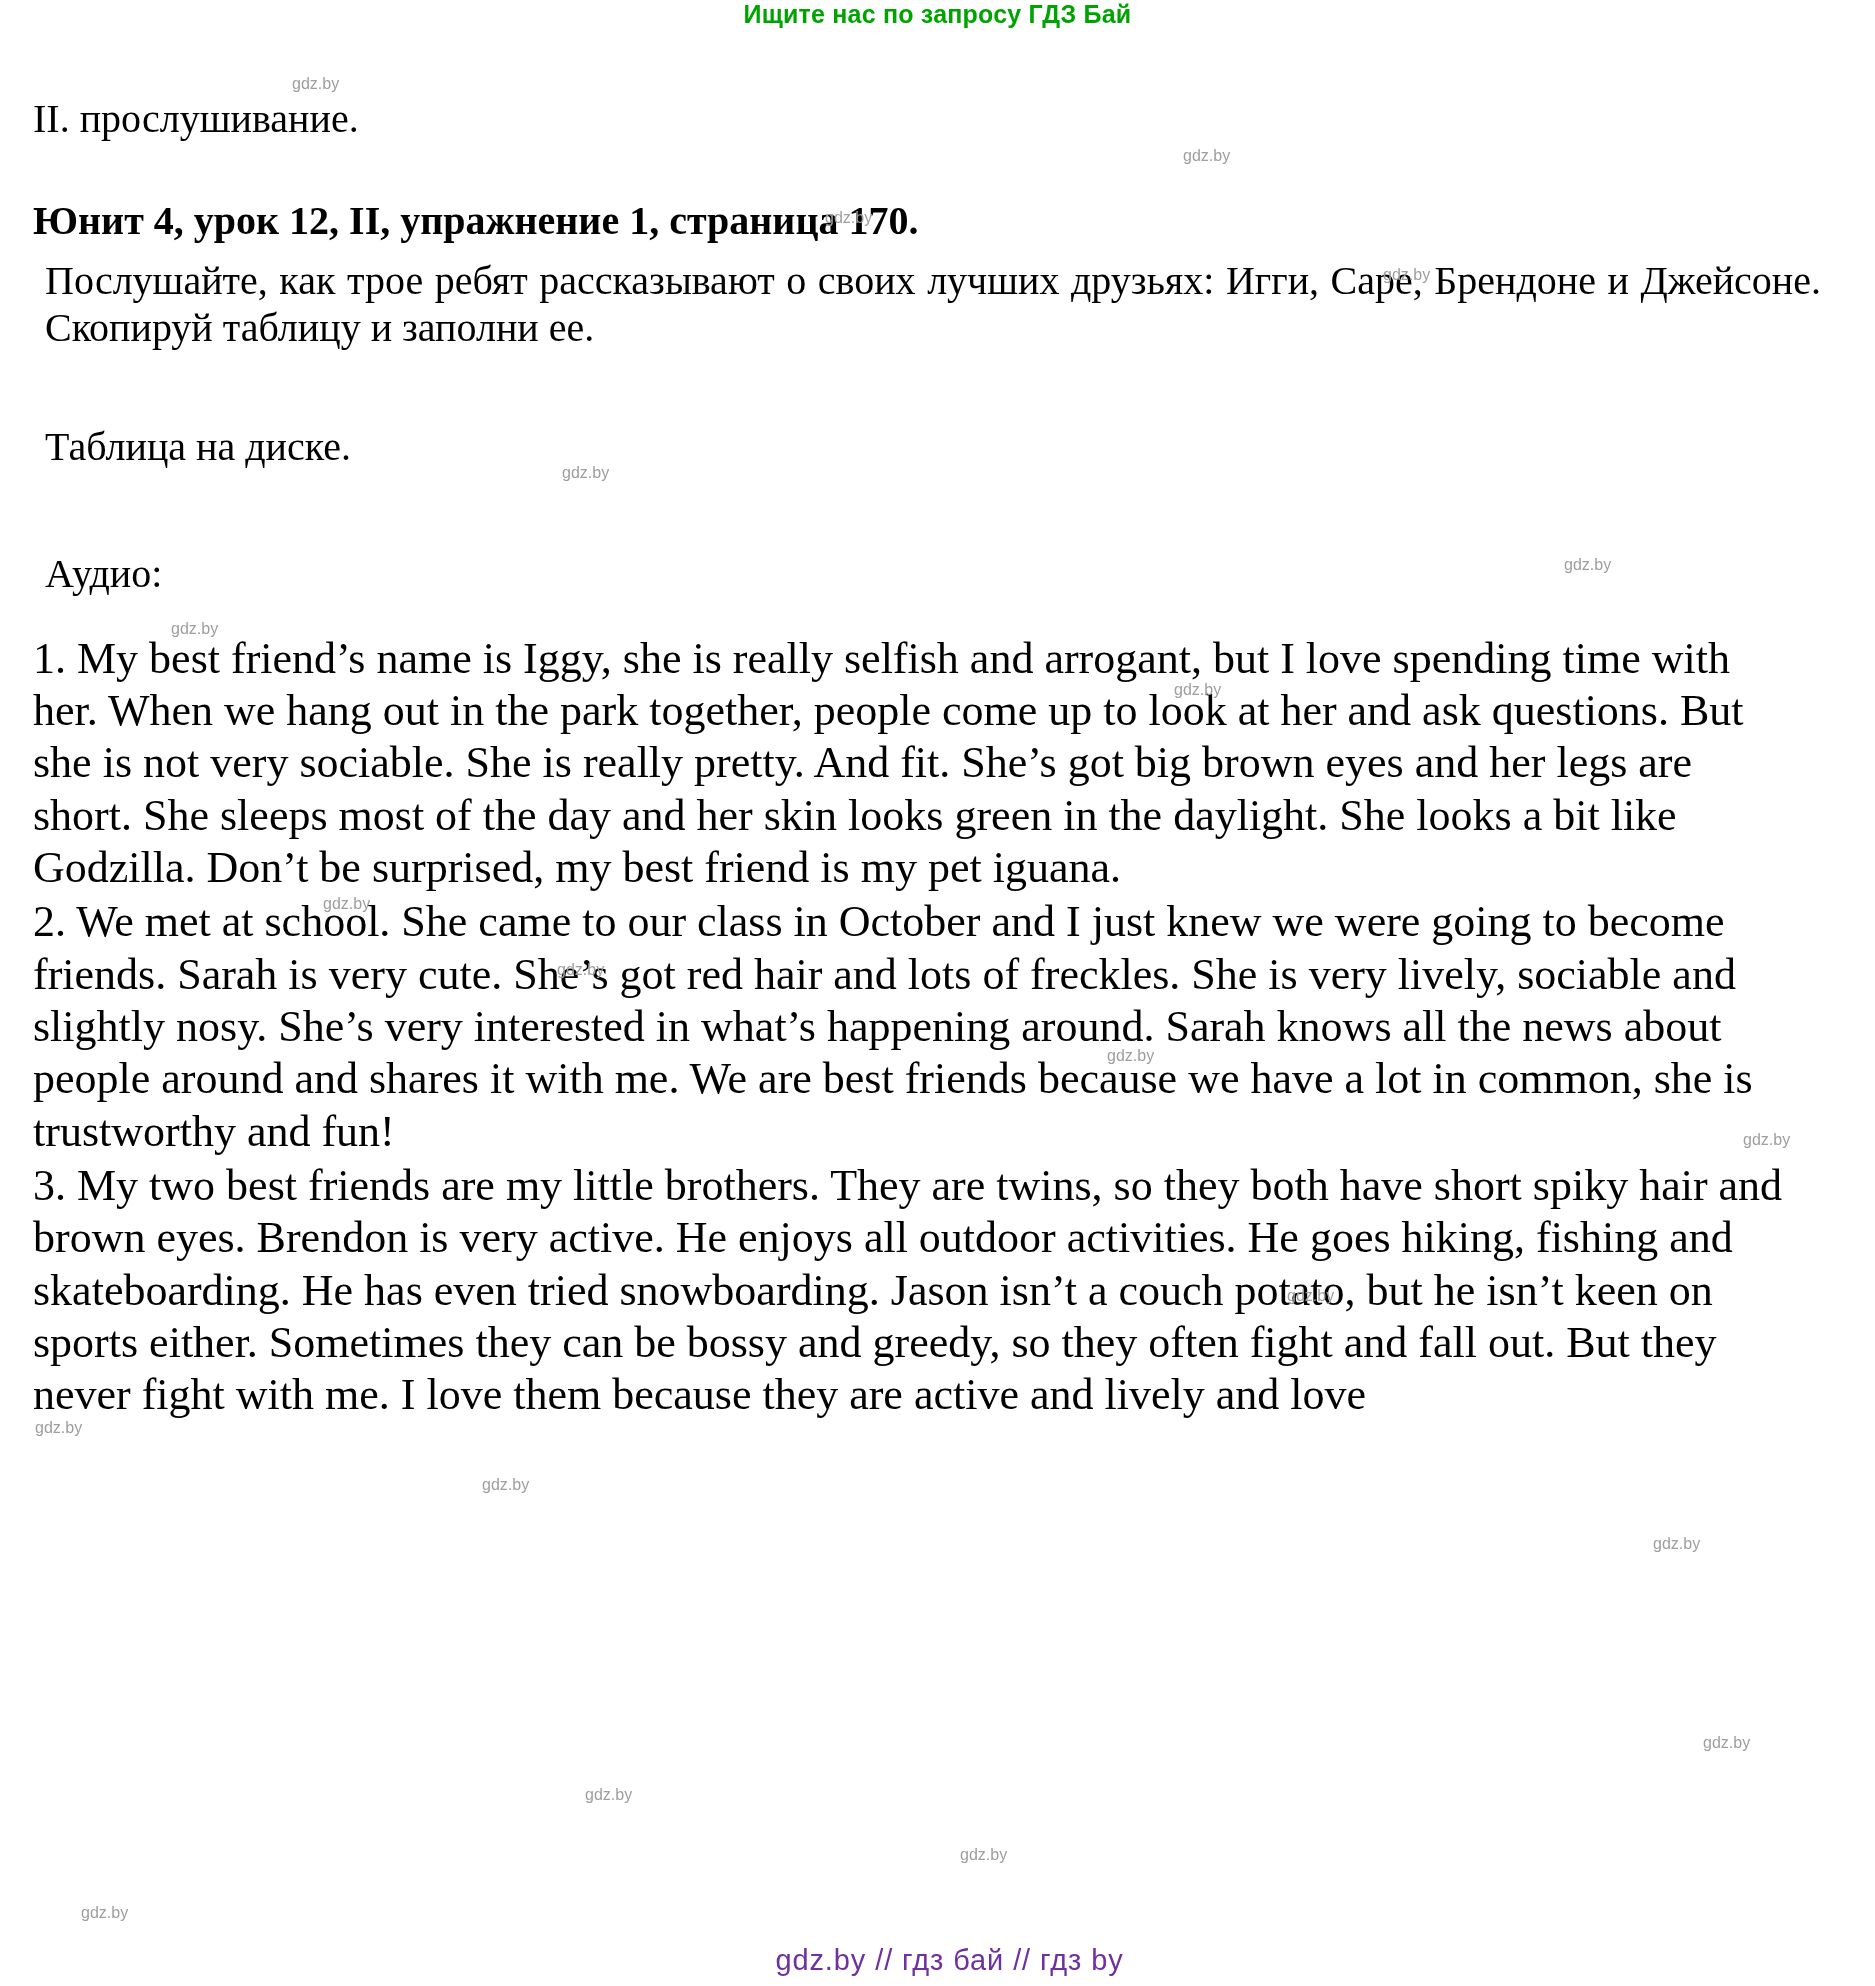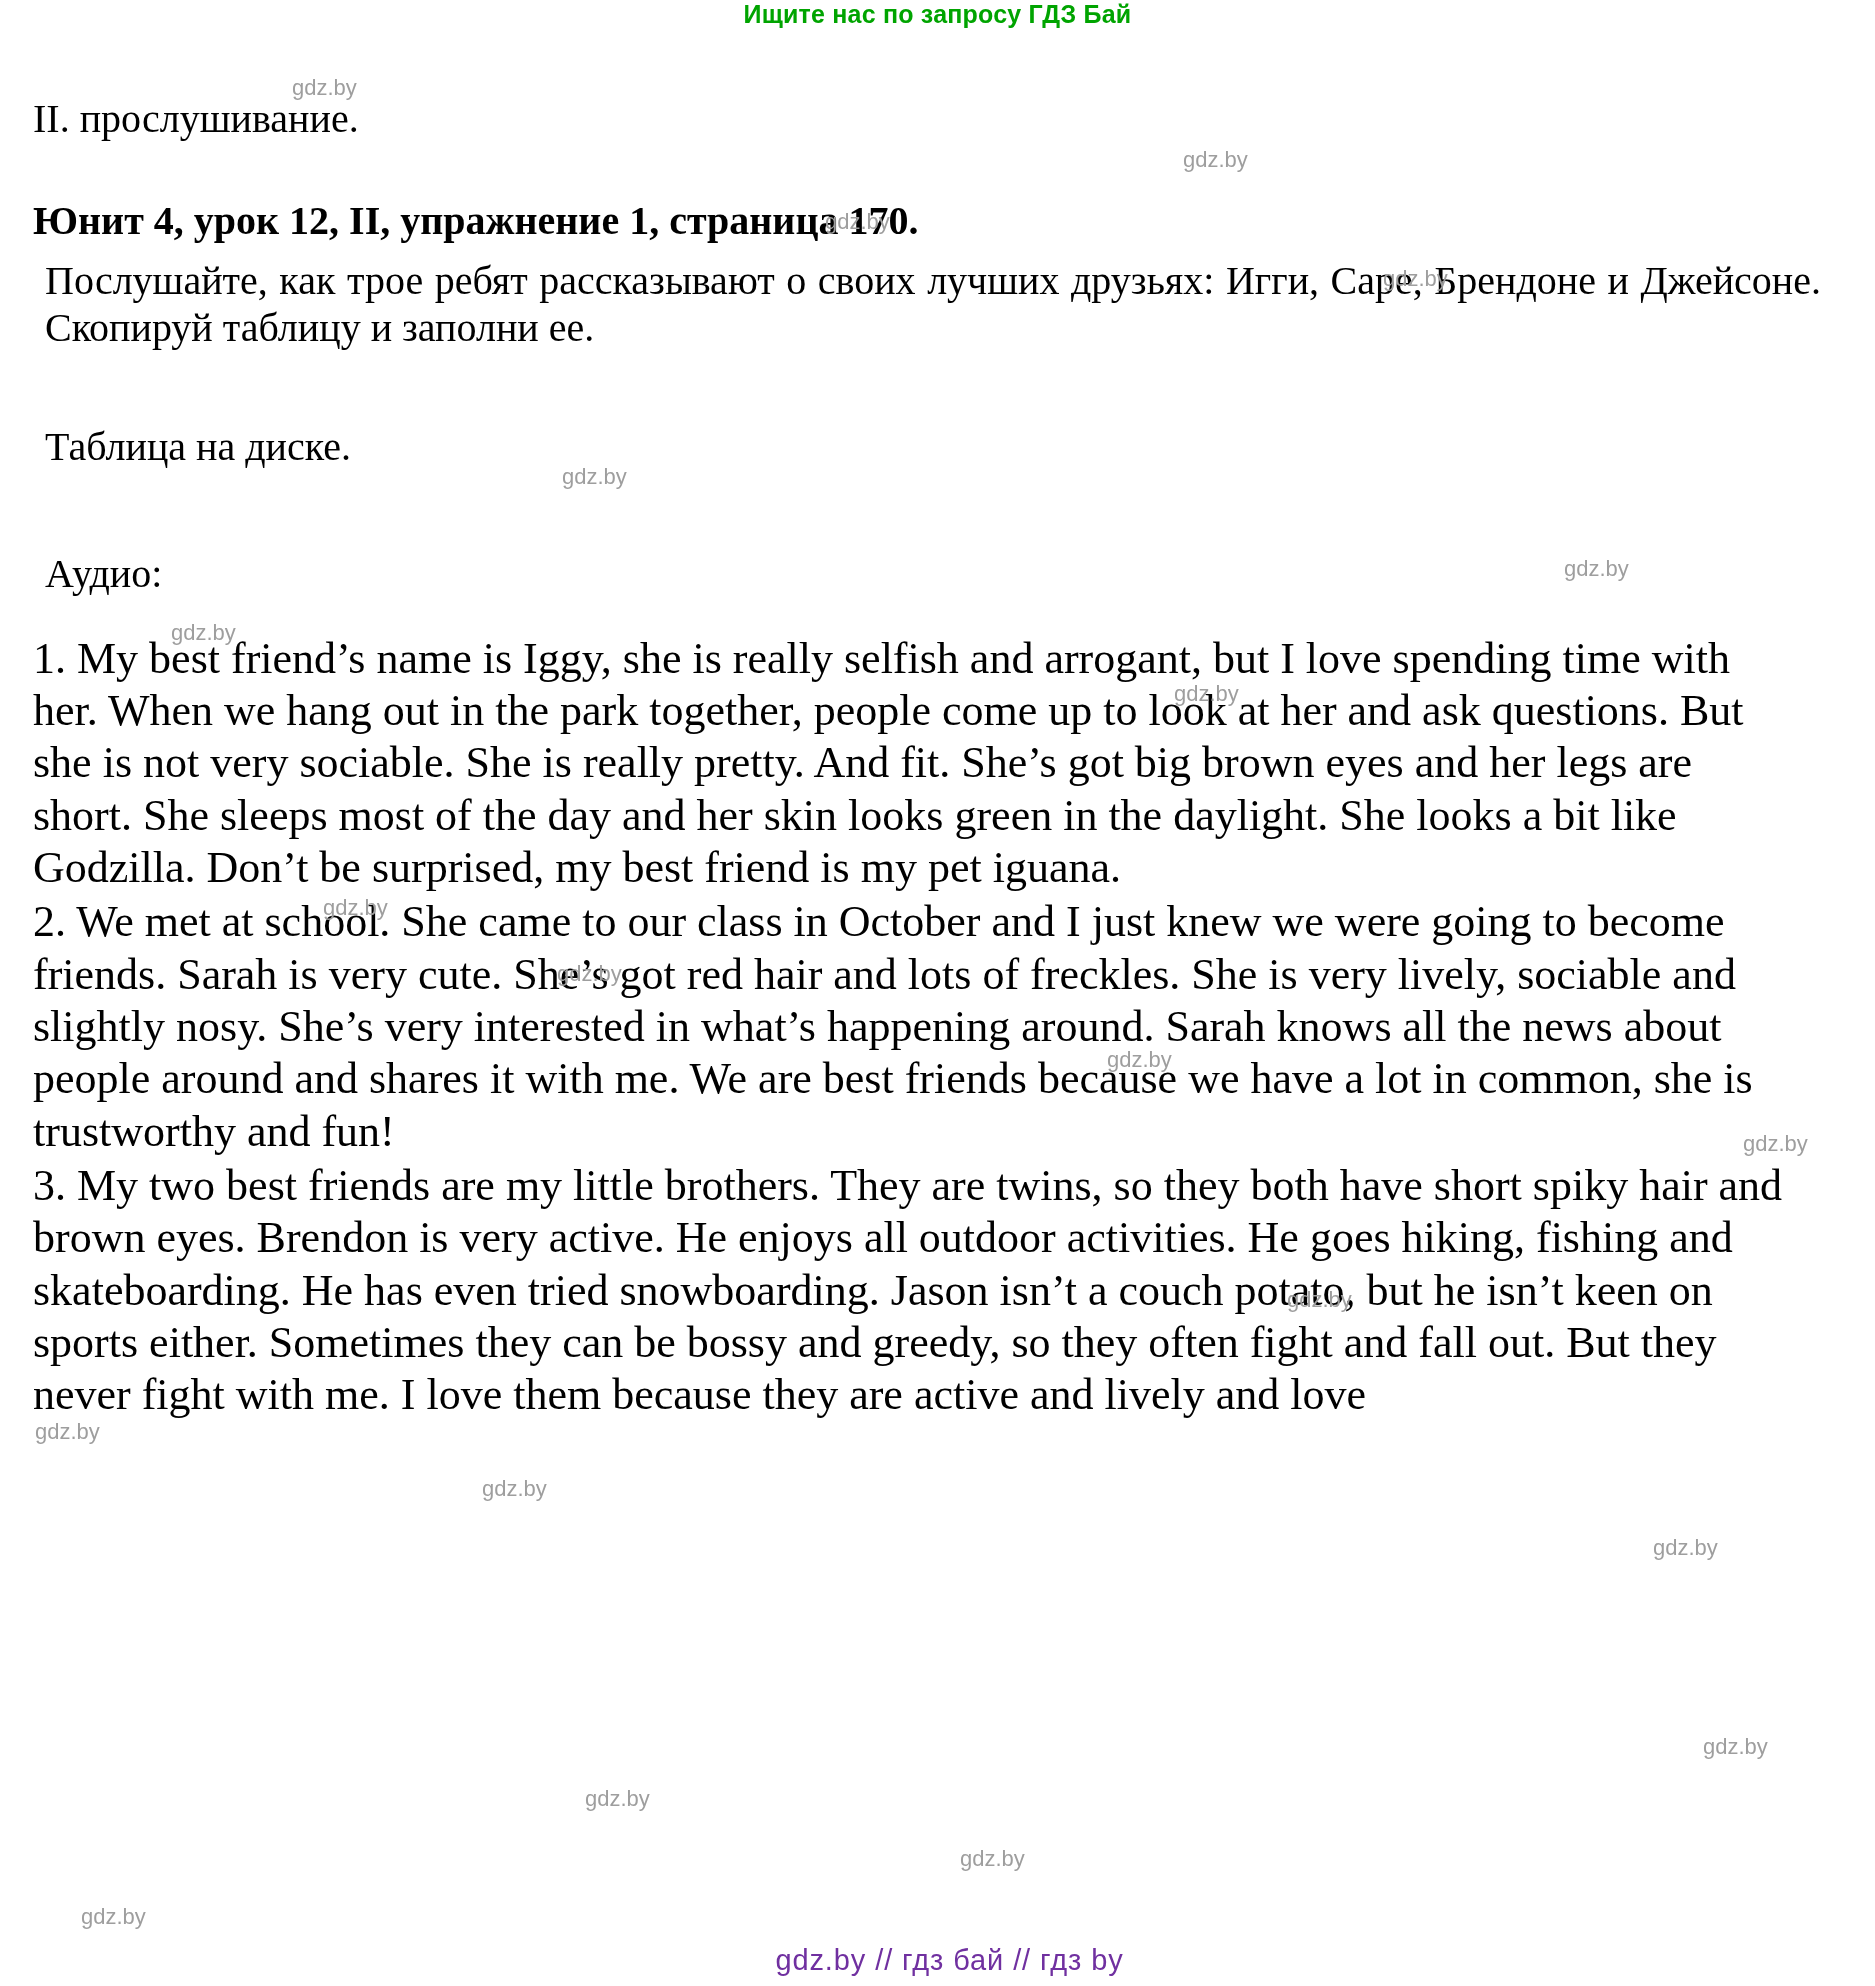--- a/index.html
+++ b/index.html
@@ -63,21 +63,21 @@
   .spacer-4 { height: 24px; }
   .body-para {
     font-size: 44px;
     line-height: 1.19;
     margin: 0 0 1.8px 0;
     width: 1763px;
   }
   .watermark {
     position: absolute;
     font-family: "Liberation Sans", "DejaVu Sans", sans-serif;
-    font-size: 22px;
+    font-size: 16px;
     color: #9e9e9e;
     white-space: nowrap;
     pointer-events: none;
   }
   .footer {
     position: absolute;
     left: 12px;
     bottom: 9.2px;
     width: 1875px;
     text-align: center;

